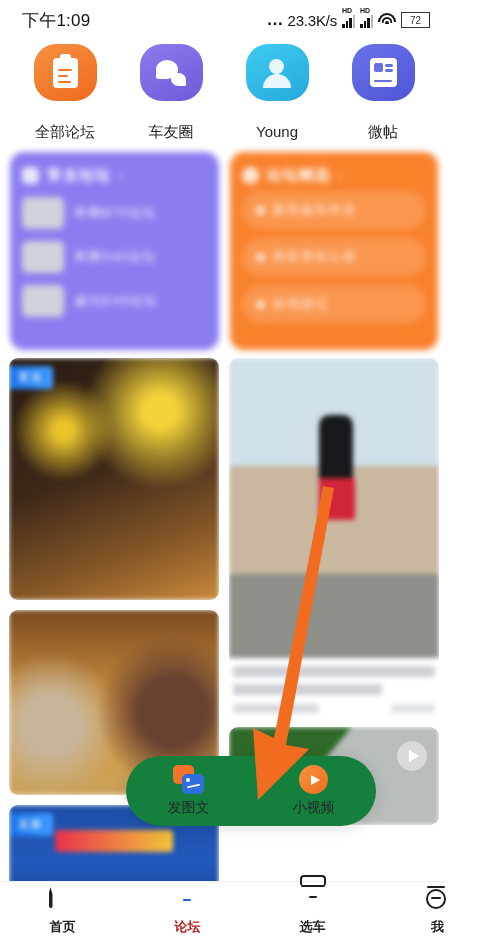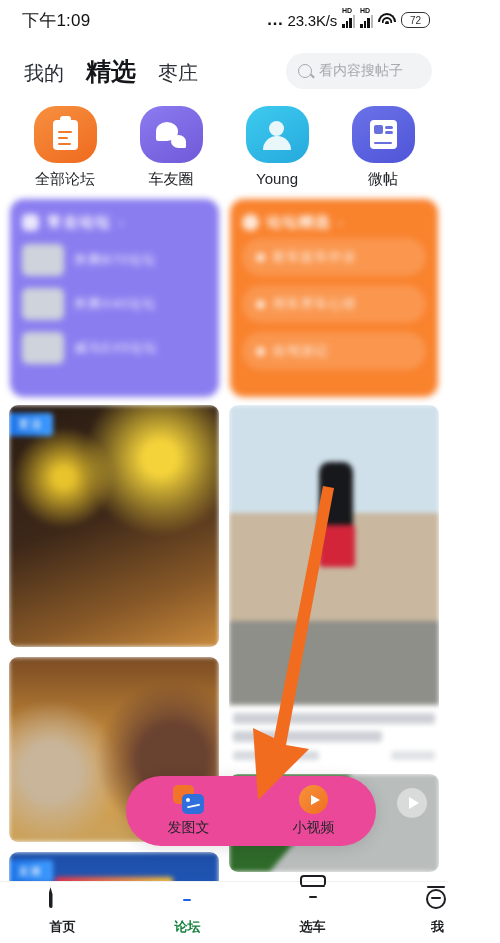--- a/index.html
+++ b/index.html
@@ -26,41 +26,41 @@
   .bars i { display:block; width:2.5px; background:#111; }
   .bars i:nth-child(1){height:4px}
   .bars i:nth-child(2){height:7px}
   .bars i:nth-child(3){height:10px}
   .bars i:nth-child(4){height:13px; background:#b9b9b9;}
   .wifi { width:18px; height:14px; position:relative; }
   .wifi span { position:absolute; left:50%; transform:translateX(-50%); border:2px solid #111; border-bottom:none; border-radius:50% 50% 0 0 / 100% 100% 0 0; }
   .wifi span:nth-child(1){ width:18px; height:9px; top:0;}
   .wifi span:nth-child(2){ width:11px; height:6px; top:4px;}
   .wifi span:nth-child(3){ width:4px; height:3px; top:8px;}
-  .battery { border:1.5px solid #333; border-radius:7px; padding:0 5px; height:16px;
+  .battery { border:1.5px solid #333; border-radius:0; padding:0 5px; height:16px;
              display:flex; align-items:center; justify-content:center; min-width:29px;}
   .battery b { font-size:10px; font-weight:400; color:#333; }
 
   
   .topnav { height: 62px; display:flex; align-items:center; padding: 0 16px 0 24px; }
   .tabs { display:flex; align-items:baseline; gap:22px; flex:1; }
   .tab { font-size:20px; color:#2b2f36; }
   .tab.active { font-size:25px; font-weight:700; color:#14161a; }
   .searchpill {
     width:146px; height:36px; background:#f2f3f5; border-radius:18px;
     display:flex; align-items:center; gap:7px; padding:0 12px;
   }
   .mag { width:14px; height:14px; border:1.6px solid #a6a9ae; border-radius:50%; position:relative; flex:none;}
   .mag:after { content:""; position:absolute; width:5px; height:1.6px; background:#a6a9ae;
                right:-4px; bottom:0px; transform:rotate(45deg); }
   .searchpill span { font-size:14px; color:#a6a9ae; white-space:nowrap; }
 
   
   .shortcuts { display:flex; padding: 4px 12px 6px; }
-  .sc { flex:1; display:flex; flex-direction:column; align-items:center; gap:7px; }
+  .sc { flex:1; display:flex; flex-direction:column; align-items:center; gap:22px; }
   .sc-ico { width:63px; height:57px; border-radius:22px; display:flex;
             align-items:center; justify-content:center; }
   .sc-label { font-size:15px; color:#24262b; }
   .ic-board { width:25px; height:30px; background:#fff; border-radius:4px; position:relative;}
   .ic-board:before { content:""; position:absolute; top:-4px; left:7px; width:11px; height:7px;
                      background:#fff; border-radius:3px; }
   .ic-board i { position:absolute; left:5px; height:2.5px; border-radius:2px; background:#f07a2c; }
   .ic-board i:nth-child(1){ top:11px; width:14px;}
   .ic-board i:nth-child(2){ top:17px; width:10px;}
   .ic-board i:nth-child(3){ top:23px; width:13px;}
@@ -130,22 +130,22 @@
   .img-girl:after { content:""; position:absolute; left:43%; top:40%; width:17%; height:14%;
       background:#d2253a; border-radius:3px;}
   .img-video { height:98px; background:
       linear-gradient(130deg,#2f6a2a 0 42%, #b9bdbc 42% 100%); position:relative;}
   .play { position:absolute; right:12px; top:14px; width:30px;height:30px;border-radius:50%;
           background:rgba(255,255,255,.45); display:flex;align-items:center;justify-content:center; z-index:3;}
   .play i { border-left:10px solid #fff; border-top:6px solid transparent; border-bottom:6px solid transparent; margin-left:3px;}
 
   
   .popup {
-    position:absolute; left:126px; top:776px; width:250px; height:70px;
-    background:#ec4899; border-radius:35px; display:flex; align-items:center;
+    position:absolute; left:126px; top:756px; width:250px; height:70px;
+    background:#15803d; border-radius:35px; display:flex; align-items:center;
     justify-content:space-around; box-shadow:0 2px 16px rgba(0,0,0,.12); z-index:20;
   }
   .pop-item { display:flex; flex-direction:column; align-items:center; gap:5px; width:72px;}
   .pop-ico { width:31px;height:29px; position:relative;}
   .pi-photo b { position:absolute; display:block; border-radius:5px;}
   .pi-photo b:nth-child(1){ width:21px;height:19px; left:0; top:0; background:#f2742a;}
   .pi-photo b:nth-child(2){ width:22px;height:20px; right:0; bottom:0; background:#2f6fdc;}
   .pi-photo s { position:absolute; right:4px; bottom:7px; width:13px;height:2px; background:#fff; border-radius:2px;
                 transform:rotate(-12deg); z-index:3;}
   .pi-photo u { position:absolute; right:14px; bottom:12px; width:4px;height:4px; background:#fff; border-radius:50%; z-index:3;}
@@ -162,21 +162,21 @@
   .pop-label { font-size:14px; color:#24262b; white-space:nowrap;}
 
   
   .arrow { position:absolute; left:0; top:0; width:500px; height:943px; pointer-events:none; z-index:25;}
 
   
   .bottomnav { position:absolute; left:0; bottom:0; width:500px; height:62px; background:#fff;
                display:flex; align-items:center; border-top:1px solid #f0f0f0; z-index:30; }
   .nav { flex:1; display:flex; flex-direction:column; align-items:center; gap:5px;}
   .nav-label { font-size:13px; color:#1c1e22; font-weight:700;}
-  .nav.active .nav-label { color:#15803d;}
+  .nav.active .nav-label { color:#b91c1c;}
   .nav-ico { width:28px; height:24px; position:relative;}
   .nv-home { width:26px;height:22px; border:2.3px solid #1c1e22; border-radius:4px 4px 5px 5px;
              clip-path: polygon(50% 0,100% 34%,100% 100%,0 100%,0 34%); position:relative;}
   .nv-home:after { content:""; position:absolute; left:7px; bottom:5px; width:9px;height:2.3px;background:#1c1e22;border-radius:2px;}
   .nv-forum { width:26px;height:26px;border-radius:50%; background:#1f63e8; position:relative;}
   .nv-forum b { position:absolute; left:6px; top:6px; width:14px;height:11px; background:#fff; border-radius:3px;}
   .nv-forum b:after { content:""; position:absolute; left:3px; top:4px; width:8px;height:2px;background:#1f63e8;border-radius:1px;}
   .nv-forum s { position:absolute; left:10px; bottom:3px; width:5px;height:4px;background:#fff;
                 clip-path:polygon(0 0,100% 0,25% 100%);}
   .nv-car { width:28px;height:20px; position:relative;}
@@ -226,31 +226,20 @@
           <span></span>
           <span></span>
           <span></span>
         </span>
       <span class="battery">
         <b>72</b>
       </span>
     </div>
   </div>
 
-  <div class="topnav">
-    <div class="tabs">
-      <div class="tab">我的</div>
-      <div class="tab active">精选</div>
-      <div class="tab">枣庄</div>
-    </div>
-    <div class="searchpill">
-      <span class="mag"></span>
-      <span>看内容搜帖子</span>
-    </div>
-  </div>
 
   <div class="shortcuts">
     <div class="sc">
       <div class="sc-ico" style="background:linear-gradient(150deg,#f79040,#ef6a1e)">
         <div class="ic-board">
             <i></i>
             <i></i>
             <i></i>
           </div>
       </div>

